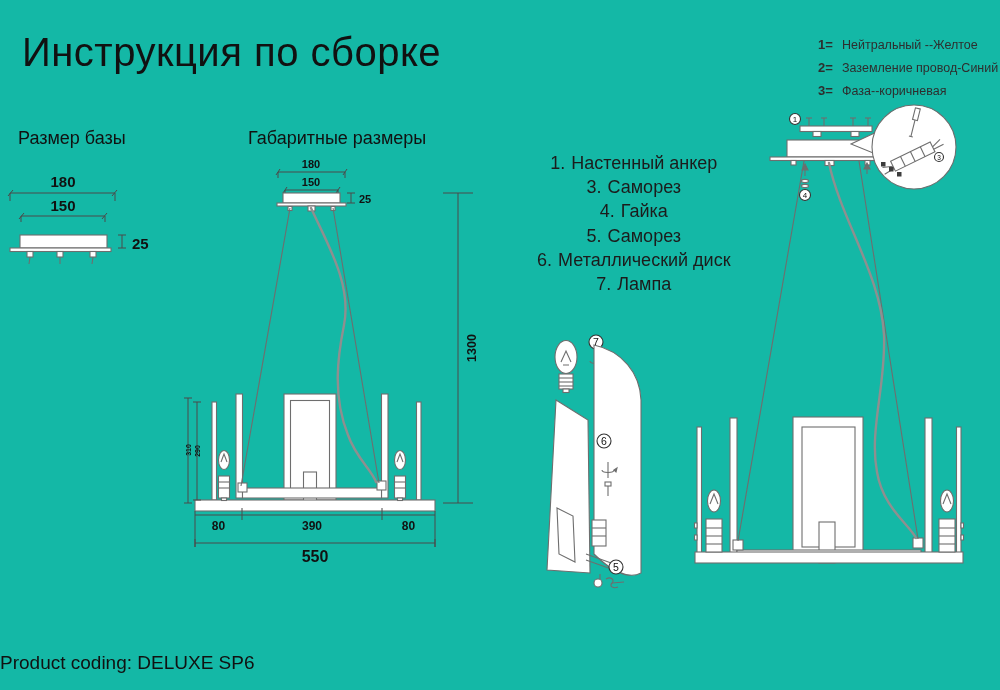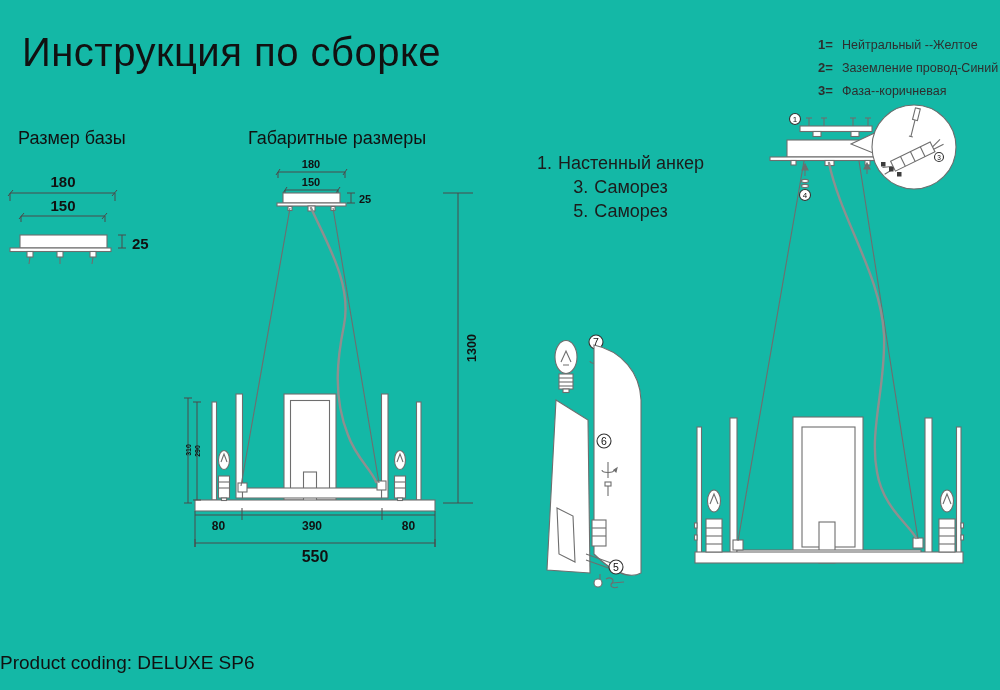--- a/index.html
+++ b/index.html
@@ -181,21 +181,24 @@
     </g>
     <text class="dimtxt" x="38.5" y="380" font-size="12" text-anchor="middle">80</text>
     <text class="dimtxt" x="132" y="380" font-size="12" text-anchor="middle">390</text>
     <text class="dimtxt" x="228.5" y="380" font-size="12" text-anchor="middle">80</text>
     <text class="dimtxt" x="135" y="412" font-size="16" text-anchor="middle">550</text>
   </svg>
 
   <div class="parts">
     <div class="part-row"><span class="part-num">1.</span><span>Настенный анкер</span></div>
     <div class="part-row"><span class="part-num">3.</span><span>Саморез</span></div>
+    <div class="part-row"><span class="part-num">4.</span><span>Гайка</span></div>
     <div class="part-row"><span class="part-num">5.</span><span>Саморез</span></div>
+    <div class="part-row"><span class="part-num">6.</span><span>Металлический диск</span></div>
+    <div class="part-row"><span class="part-num">7.</span><span>Лампа</span></div>
   </div>
 
   <svg style="left:540px;top:330px;" width="152" height="288" viewBox="0 0 152 288">
     <g>
       <ellipse class="fw" cx="26" cy="27" rx="11" ry="16.5"></ellipse>
       <path class="ln" d="M21,32 L26,21 L31,32 M23,35 H29"></path>
       <rect class="fw" x="19" y="44" width="14" height="15"></rect>
       <line class="ln" x1="19" y1="48" x2="33" y2="48"></line>
       <line class="ln" x1="19" y1="52" x2="33" y2="52"></line>
       <line class="ln" x1="19" y1="56" x2="33" y2="56"></line>

